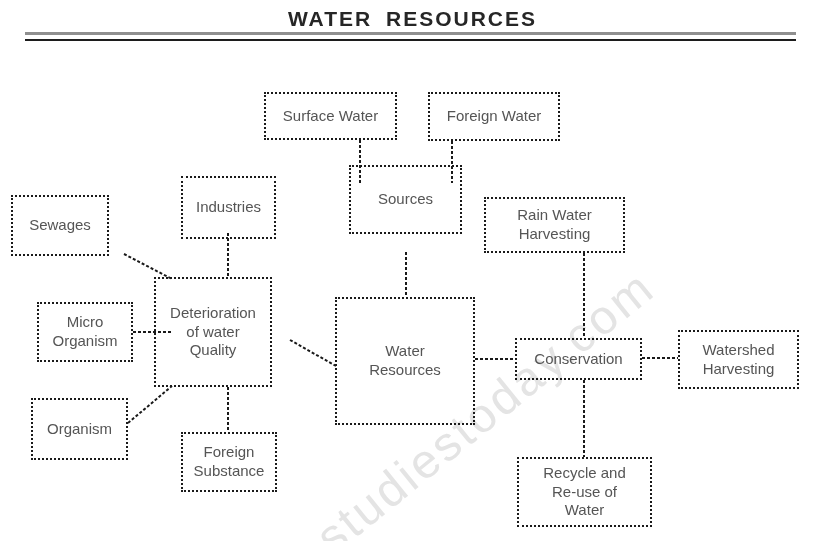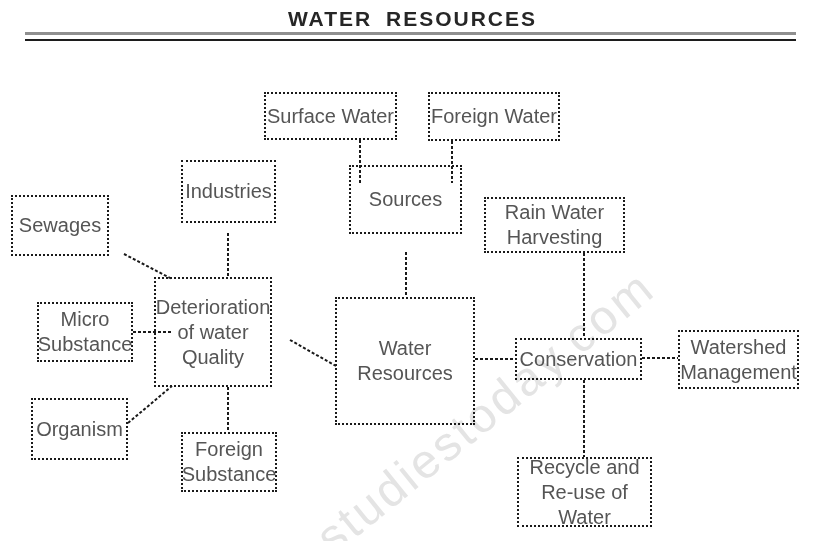--- a/index.html
+++ b/index.html
@@ -38,21 +38,21 @@
   #connectors{position:absolute;left:0;top:0;z-index:1;}
   #connectors line{stroke:#1a1a1a;stroke-width:2;stroke-dasharray:3 2;}
   
   .node{
     position:absolute;
     box-sizing:border-box;
     border:2px dotted #1a1a1a;
     background:transparent;
     display:flex;align-items:center;justify-content:center;
     text-align:center;
-    font-size:20px;line-height:1.25;
+    font-size:15px;line-height:1.25;
     color:#555555;
     white-space:pre-line;
     z-index:2;
   }
 </style>
 </head>
 <body>
 
 <div id="stage">
   <div class="title">WATER RESOURCES</div>
@@ -71,34 +71,34 @@
       <line x1="290" y1="340" x2="336" y2="366"></line>
       <line x1="475" y1="359" x2="515" y2="359"></line>
       <line x1="584" y1="253" x2="584" y2="338"></line>
       <line x1="642" y1="358" x2="678" y2="358"></line>
       <line x1="584" y1="380" x2="584" y2="457"></line>
     </svg>
   <div id="nodes-layer">
       <div class="node" style="left: 264px; top: 92px; width: 133px; height: 48px;">Surface Water</div>
       <div class="node" style="left: 428px; top: 92px; width: 132px; height: 49px;">Foreign Water</div>
       <div class="node" style="left: 349px; top: 165px; width: 113px; height: 69px;">Sources</div>
-      <div class="node" style="left: 181px; top: 160px; width: 95px; height: 63px;">Industries</div>
+      <div class="node" style="left: 181px; top: 176px; width: 95px; height: 63px;">Industries</div>
       <div class="node" style="left: 11px; top: 195px; width: 98px; height: 61px;">Sewages</div>
       <div class="node" style="left: 37px; top: 302px; width: 96px; height: 60px;">Micro
-Substance</div>
+Organism</div>
       <div class="node" style="left: 31px; top: 398px; width: 97px; height: 62px;">Organism</div>
       <div class="node" style="left: 154px; top: 277px; width: 118px; height: 110px;">Deterioration
 of water
 Quality</div>
       <div class="node" style="left: 181px; top: 432px; width: 96px; height: 60px;">Foreign
 Substance</div>
       <div class="node" style="left: 335px; top: 297px; width: 140px; height: 128px;">Water
 Resources</div>
       <div class="node" style="left: 484px; top: 197px; width: 141px; height: 56px;">Rain Water
 Harvesting</div>
       <div class="node" style="left: 515px; top: 338px; width: 127px; height: 42px;">Conservation</div>
       <div class="node" style="left: 678px; top: 330px; width: 121px; height: 59px;">Watershed
-Management</div>
+Harvesting</div>
       <div class="node" style="left: 517px; top: 457px; width: 135px; height: 70px;">Recycle and
 Re-use of
 Water</div>
     </div>
 </div>
 
 </body></html>

